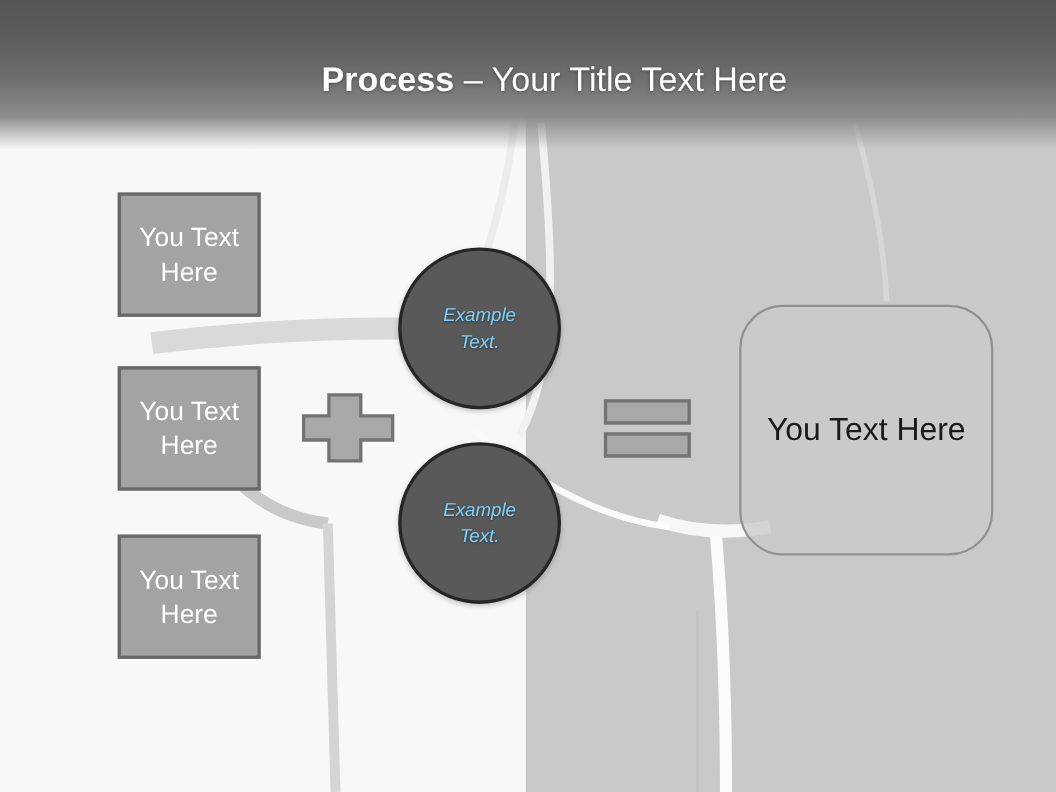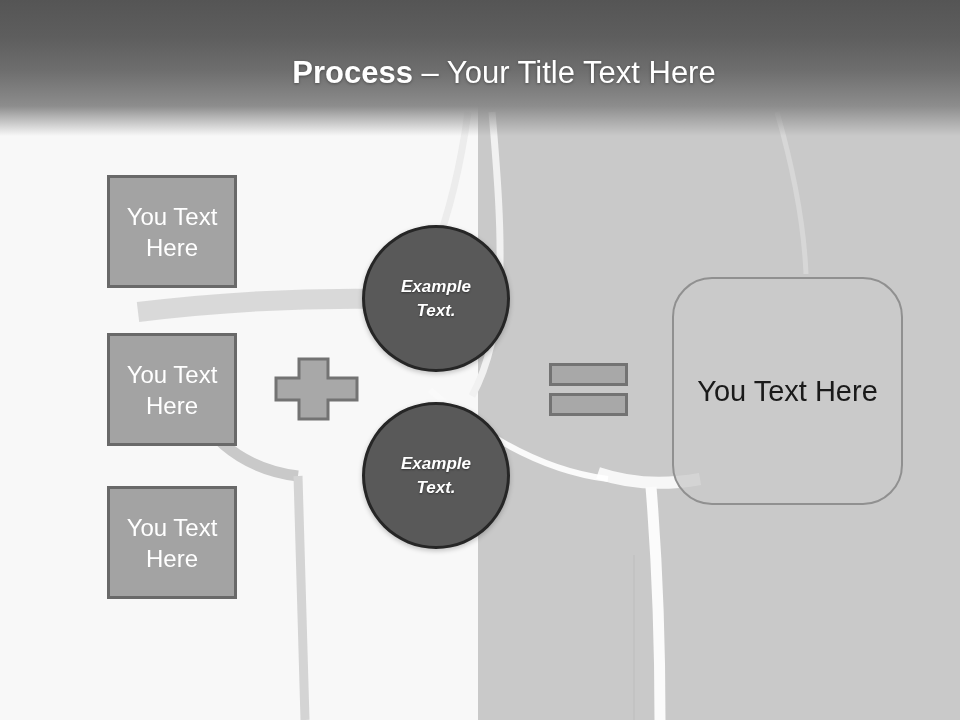--- a/index.html
+++ b/index.html
@@ -83,22 +83,22 @@
     align-items: center;
     justify-content: center;
     box-shadow: 0 2px 5px rgba(0,0,0,0.22);
   }
   #circle1 { top: 225px; }
   #circle2 { top: 402px; }
   .example-circle .circle-label {
     display: block;
     width: 88px;
     text-align: center;
-    color: #ffffff;
-    font-weight: bold;
+    color: #7dd3fc;
+    font-weight: normal;
     font-style: italic;
     font-size: 17px;
     line-height: 24px;
     text-shadow: 0 1px 2px rgba(0,0,0,0.45);
   }
 
   
   #equals {
     position: absolute;
     left: 549px; top: 363px;

